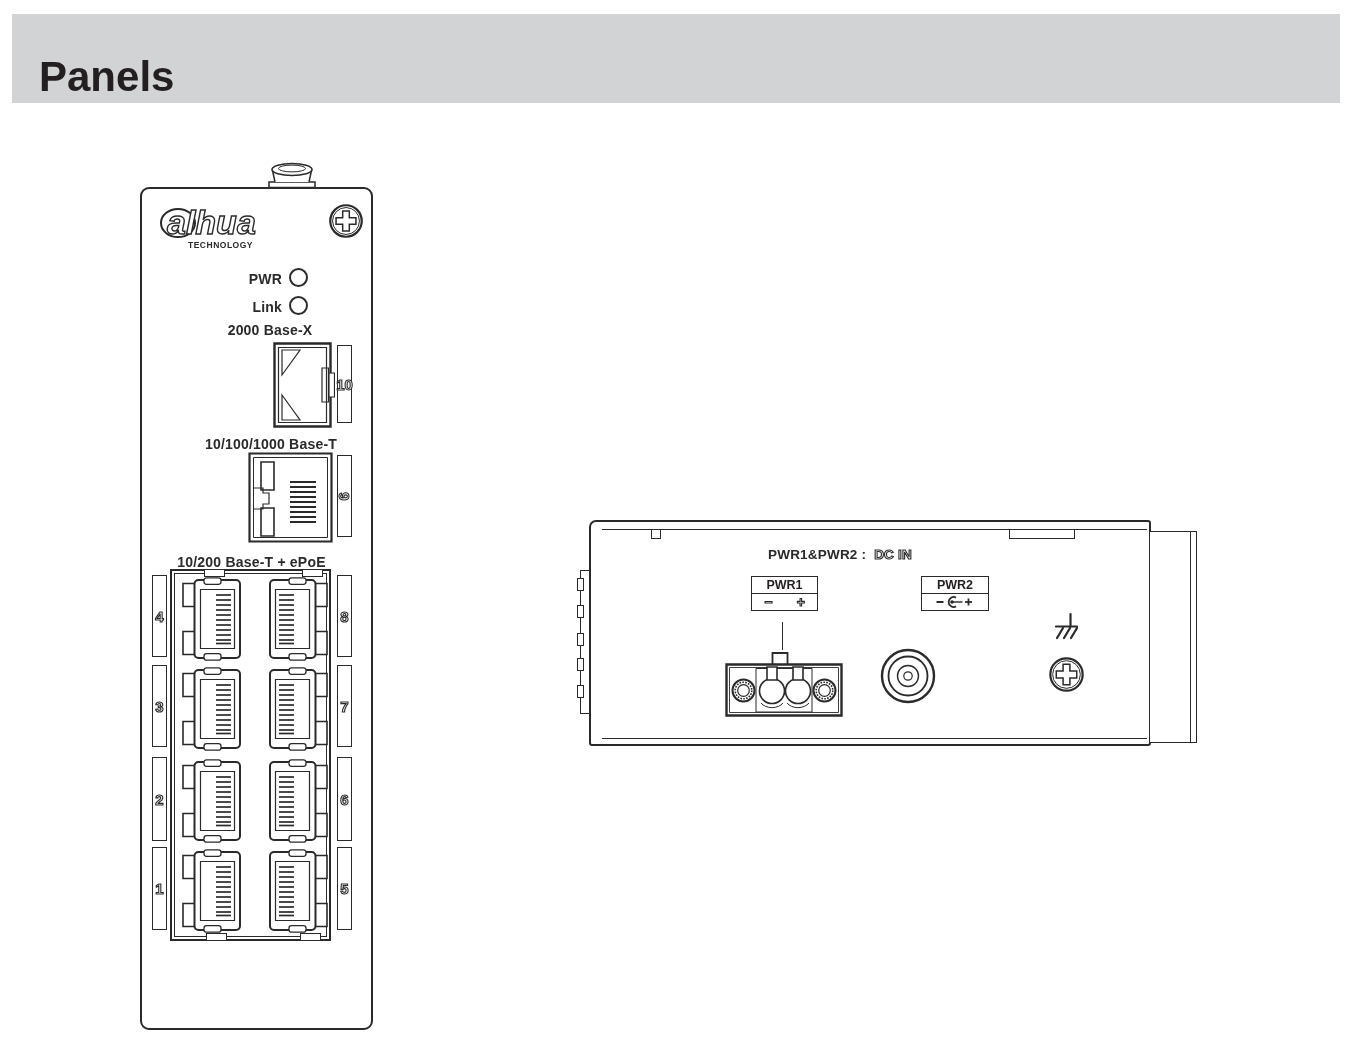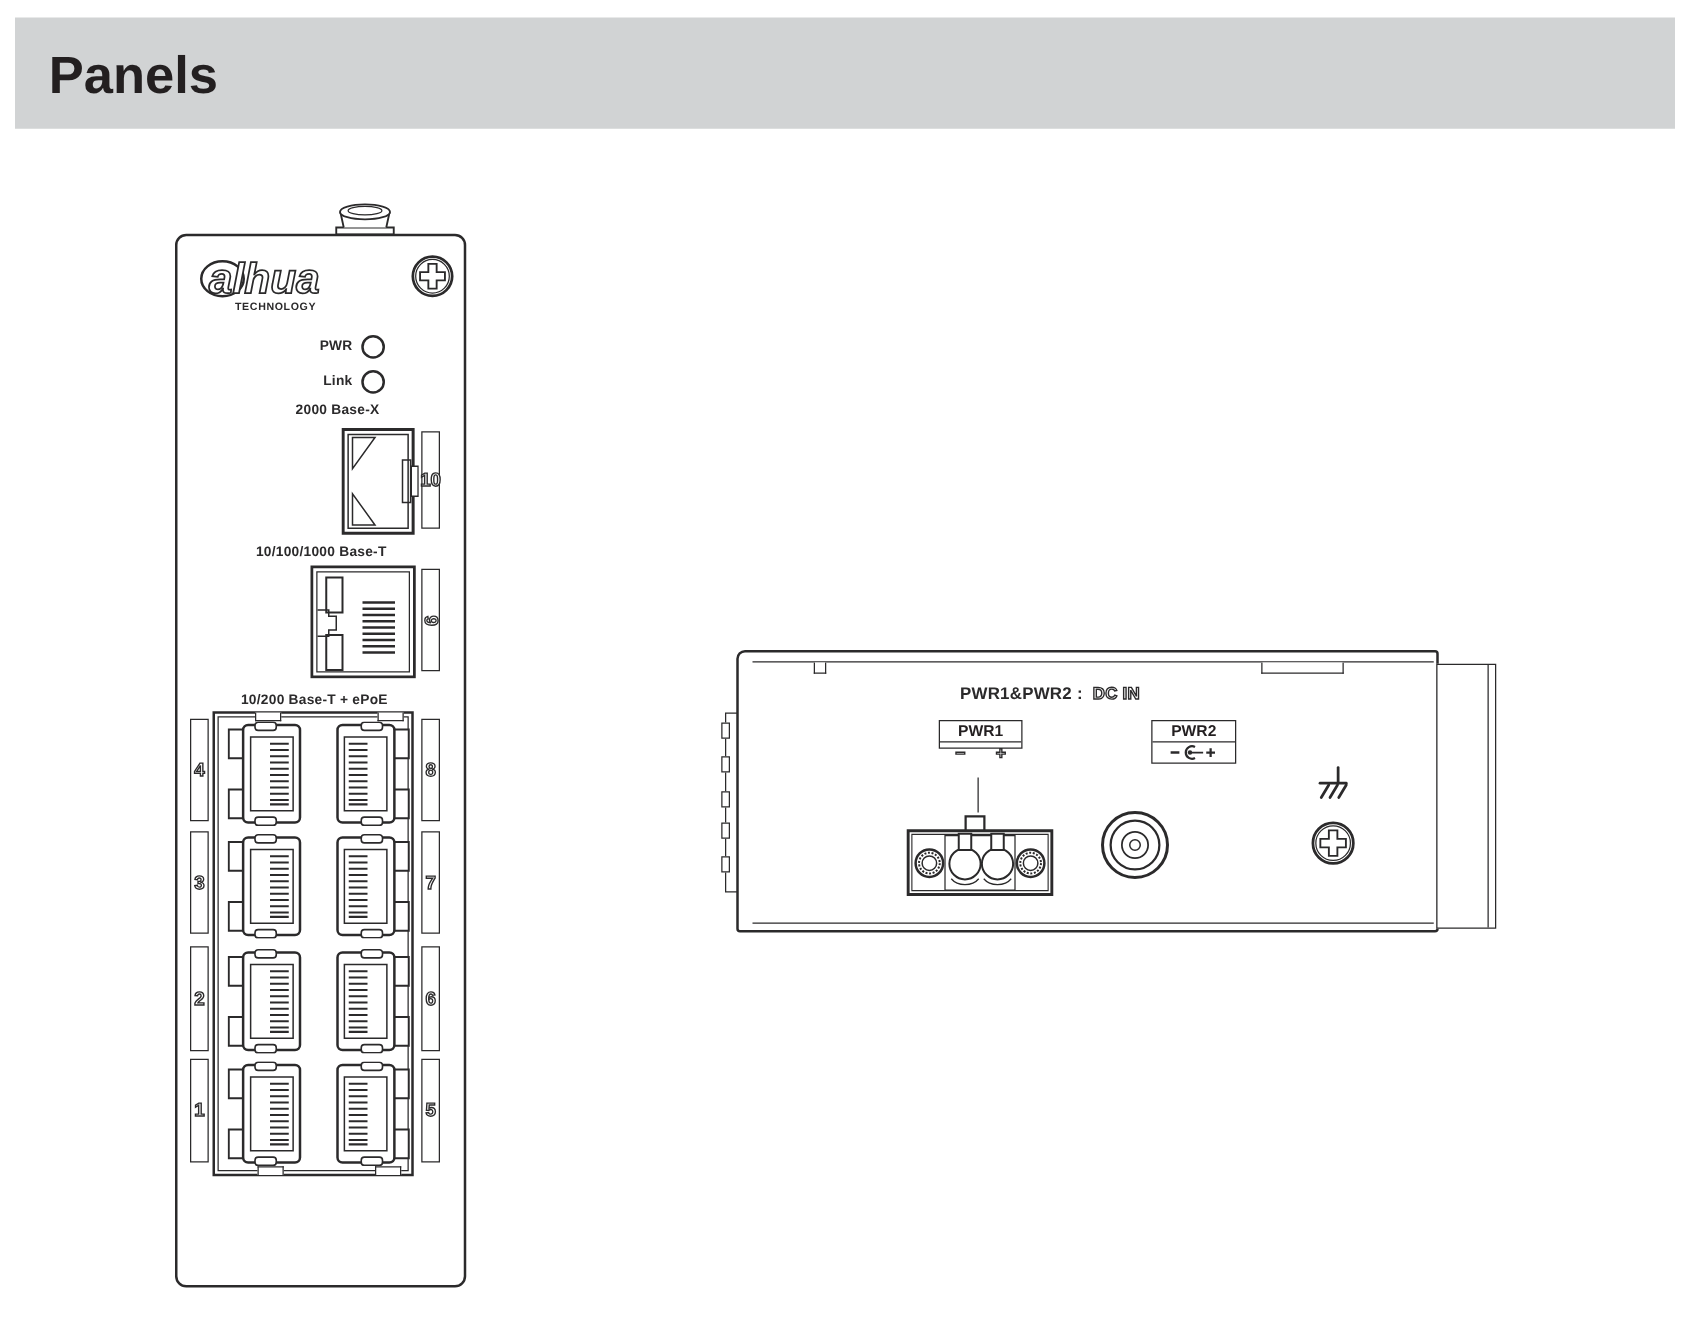--- a/index.html
+++ b/index.html
@@ -1,24 +1,24 @@
 <!DOCTYPE html>
 <html><head>
 <meta charset="utf-8">
 <style>
   html,body{margin:0;padding:0;}
   body{
     width:1365px;height:1057px;position:relative;background:#ffffff;
     font-family:"Liberation Sans",sans-serif;overflow:hidden;color:#231f20;
   }
   .hdr{position:absolute;left:12px;top:14px;width:1328px;height:89px;background:#d1d3d4;}
-  .hdr h1{margin:0;padding:0 0 0 27px;font-size:42px;line-height:92px;font-weight:bold;color:#231f20;letter-spacing:0;}
+  .hdr h1{margin:0;padding:17px 0 0 27px;font-size:42px;line-height:92px;font-weight:bold;color:#231f20;letter-spacing:0;}
   .fig{position:absolute;}
   .abs{position:absolute;}
-  .lbl{position:absolute;font-weight:bold;font-size:11px;color:#2b2a2b;letter-spacing:.2px;white-space:nowrap;}
+  .lbl{position:absolute;font-weight:bold;font-size:14px;color:#2b2a2b;letter-spacing:.2px;white-space:nowrap;}
   .outl{color:#ffffff;-webkit-text-stroke:1.1px #2b2a2b;font-weight:800;}
   .panel-body{position:absolute;border:2px solid #2b2a2b;border-radius:9px;background:#fff;}
   .led{position:absolute;width:19px;height:19px;border:2.6px solid #2b2a2b;border-radius:50%;background:#fff;box-sizing:border-box;}
   .strip{position:absolute;width:13px;border:1.6px solid #2b2a2b;background:#fff;display:flex;align-items:center;justify-content:center;font-size:15px;text-align:right;}
   .blocktab{position:absolute;height:6px;border:1.2px solid #2b2a2b;border-top:none;background:#fff;}
   .sv-body{position:absolute;border:2px solid #2b2a2b;border-radius:7px 3px 3px 3px;background:#fff;}
   .thinline{position:absolute;border-top:1.2px solid #2b2a2b;}
   .box{position:absolute;border:1.6px solid #2b2a2b;box-sizing:border-box;background:#fff;}
   .box .cap{display:block;text-align:center;font-weight:bold;font-size:12.5px;line-height:16px;border-bottom:1.6px solid #2b2a2b;}
   .box .cell{display:flex;align-items:center;justify-content:space-around;height:15px;}
@@ -163,21 +163,21 @@
   <div class="led" style="left:149px;top:136px;"></div>
 
   <div class="lbl" style="left:50px;top:162px;width:160px;text-align:center;">2000 Base-X</div>
   <svg class="abs" style="left:133px;top:182px;" width="62" height="86">
       <use href="#sfpsym"></use>
     </svg>
   <div class="strip outl" style="left:197px;top:185px;height:76px;">
       <span>10</span>
     </div>
 
-  <div class="lbl" style="left:37px;top:276px;width:160px;text-align:center;">10/100/1000 Base-T</div>
+  <div class="lbl" style="left:37px;top:276px;width:160px;text-align:right;">10/100/1000 Base-T</div>
   <svg class="abs" style="left:108px;top:292px;" width="85" height="91">
       <use href="#rj45front"></use>
     </svg>
   <div class="strip outl" style="left:197px;top:295px;height:80px;">
       <span style="transform:rotate(90deg);display:inline-block;">9</span>
     </div>
 
   <div class="lbl" style="left:30px;top:394px;width:163px;text-align:center;">10/200 Base-T + ePoE</div>
 
   <div class="abs" style="left:30px;top:409px;width:157px;height:368px;border:2px solid #2b2a2b;background:#fff;">
@@ -262,21 +262,21 @@
 
   <div class="abs" style="left:569px;top:16px;width:46px;height:210px;border:1.6px solid #2b2a2b;background:#fff;">
     <div class="abs" style="right:5px;top:0;bottom:0;border-left:1.2px solid #2b2a2b;"></div>
   </div>
 
   <div class="lbl" style="left:188px;top:32px;font-size:13.5px;">
     <span>PWR1&amp;PWR2 :</span>
     <span class="outl" style="margin-left:4px;">DC IN</span>
   </div>
 
-  <div class="box" style="left:171px;top:61px;width:67px;height:23px;">
+  <div class="box" style="left:171px;top:61px;width:67px;height:35px;">
     <span class="cap">PWR1</span>
     <span class="cell">
       <span class="outl" style="font-size:14px;font-weight:800;">−</span>
       <span class="outl" style="font-size:14px;font-weight:800;">+</span>
     </span>
   </div>
 
   <div class="box" style="left:293px;top:61px;width:68px;height:35px;margin-left:48px;">
     <span class="cap">PWR2</span>
     <span class="cell">

